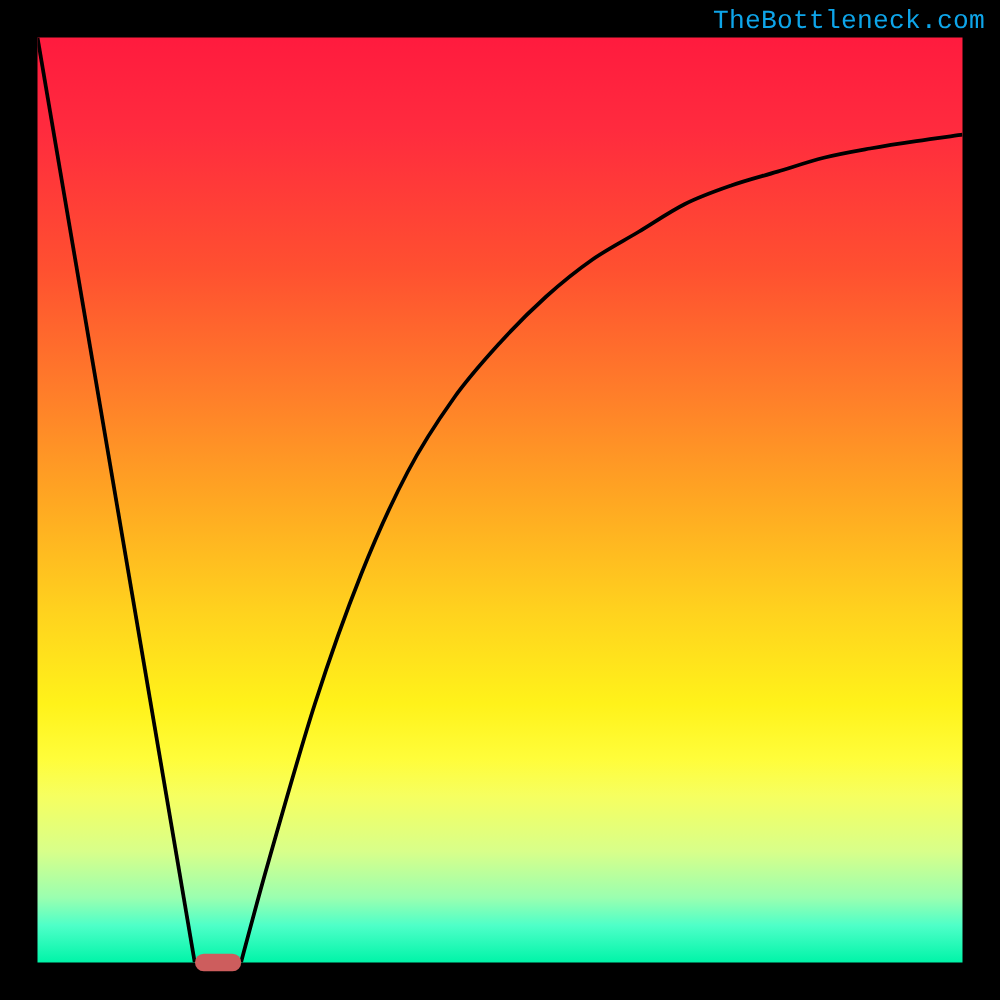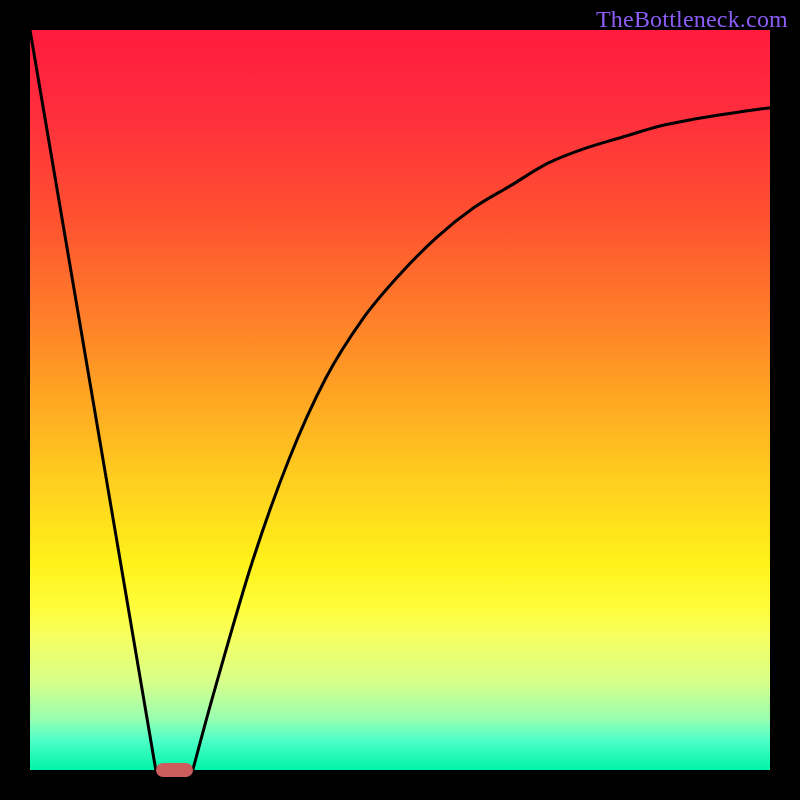--- a/index.html
+++ b/index.html
@@ -29,23 +29,23 @@
       #d8ff8a 88%,
       #9affb0 93%,
       #4effc8 96%,
       #00f4a8 100%
     );
   }
   .watermark {
     position: absolute;
     top: 6px;
     right: 12px;
-    font-family: Liberation Serif, serif;
-    font-size: 24px;
-    color: #8b5cf6;
+    font-family: Liberation Mono, monospace;
+    font-size: 21px;
+    color: #0ea5e9;
     letter-spacing: 0.2px;
     user-select: none;
   }
   svg.curves {
     position: absolute;
     left: 0; top: 0;
     width: 100%;
     height: 100%;
     display: block;
   }

